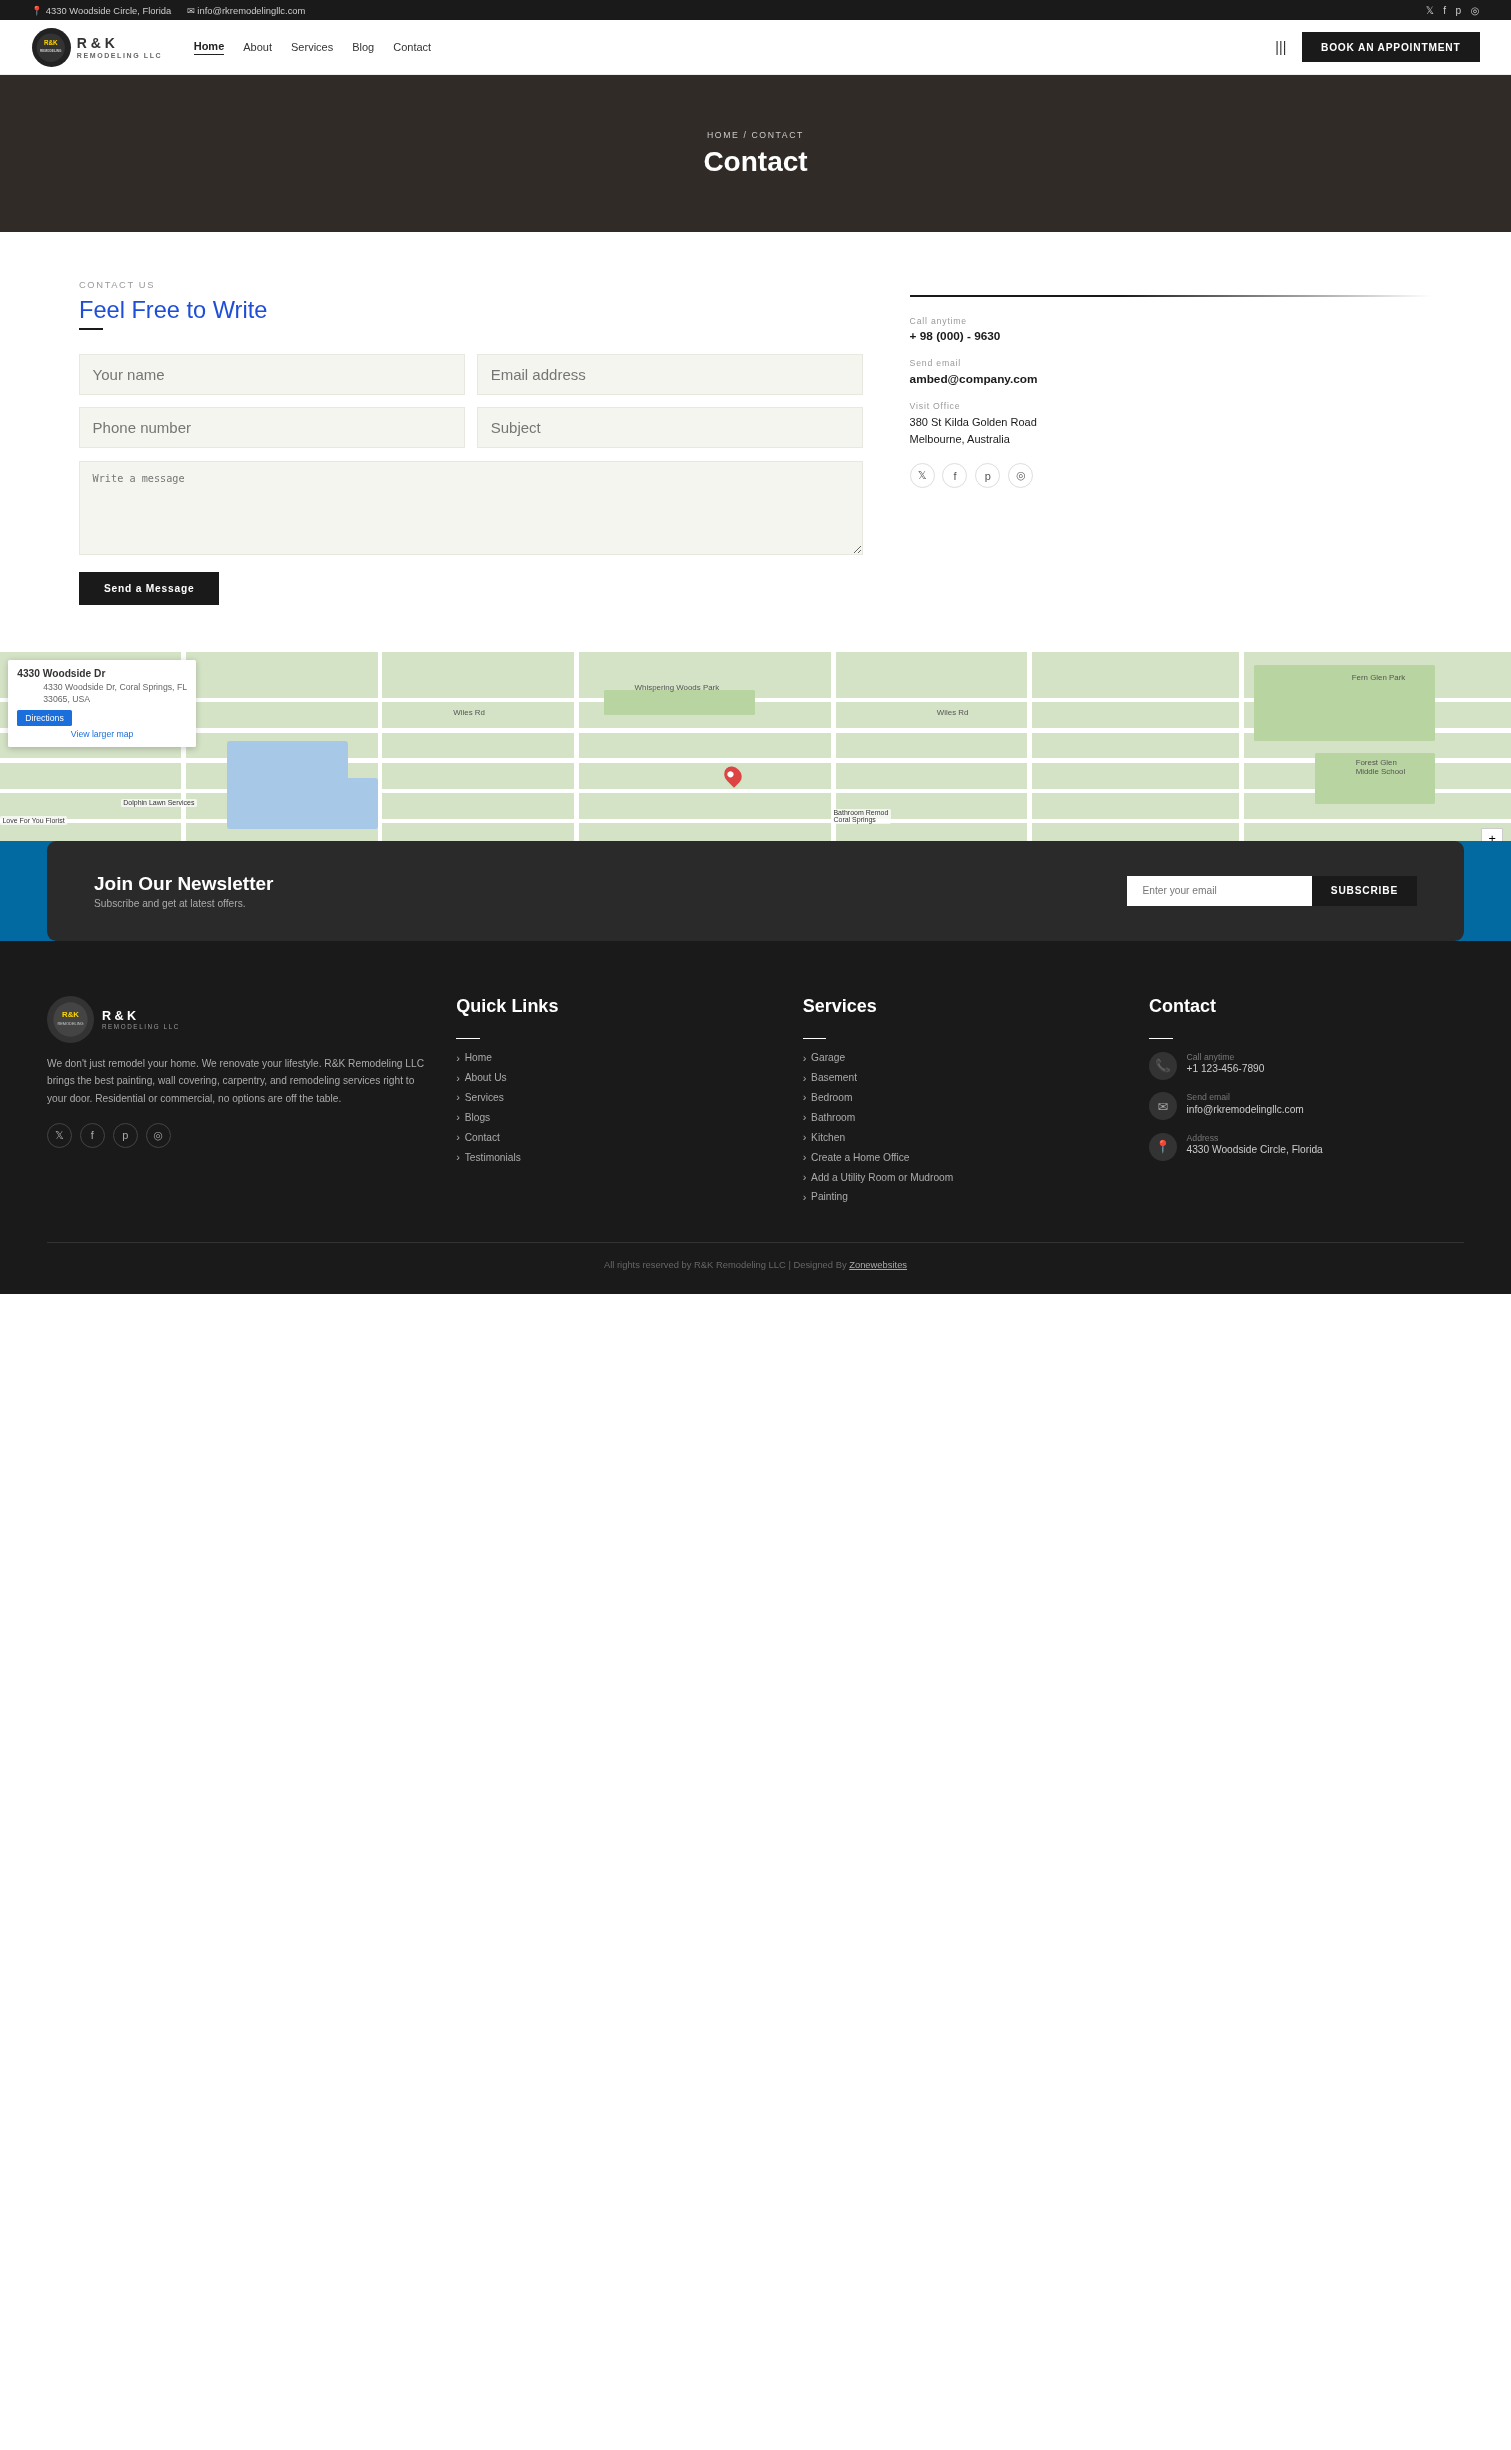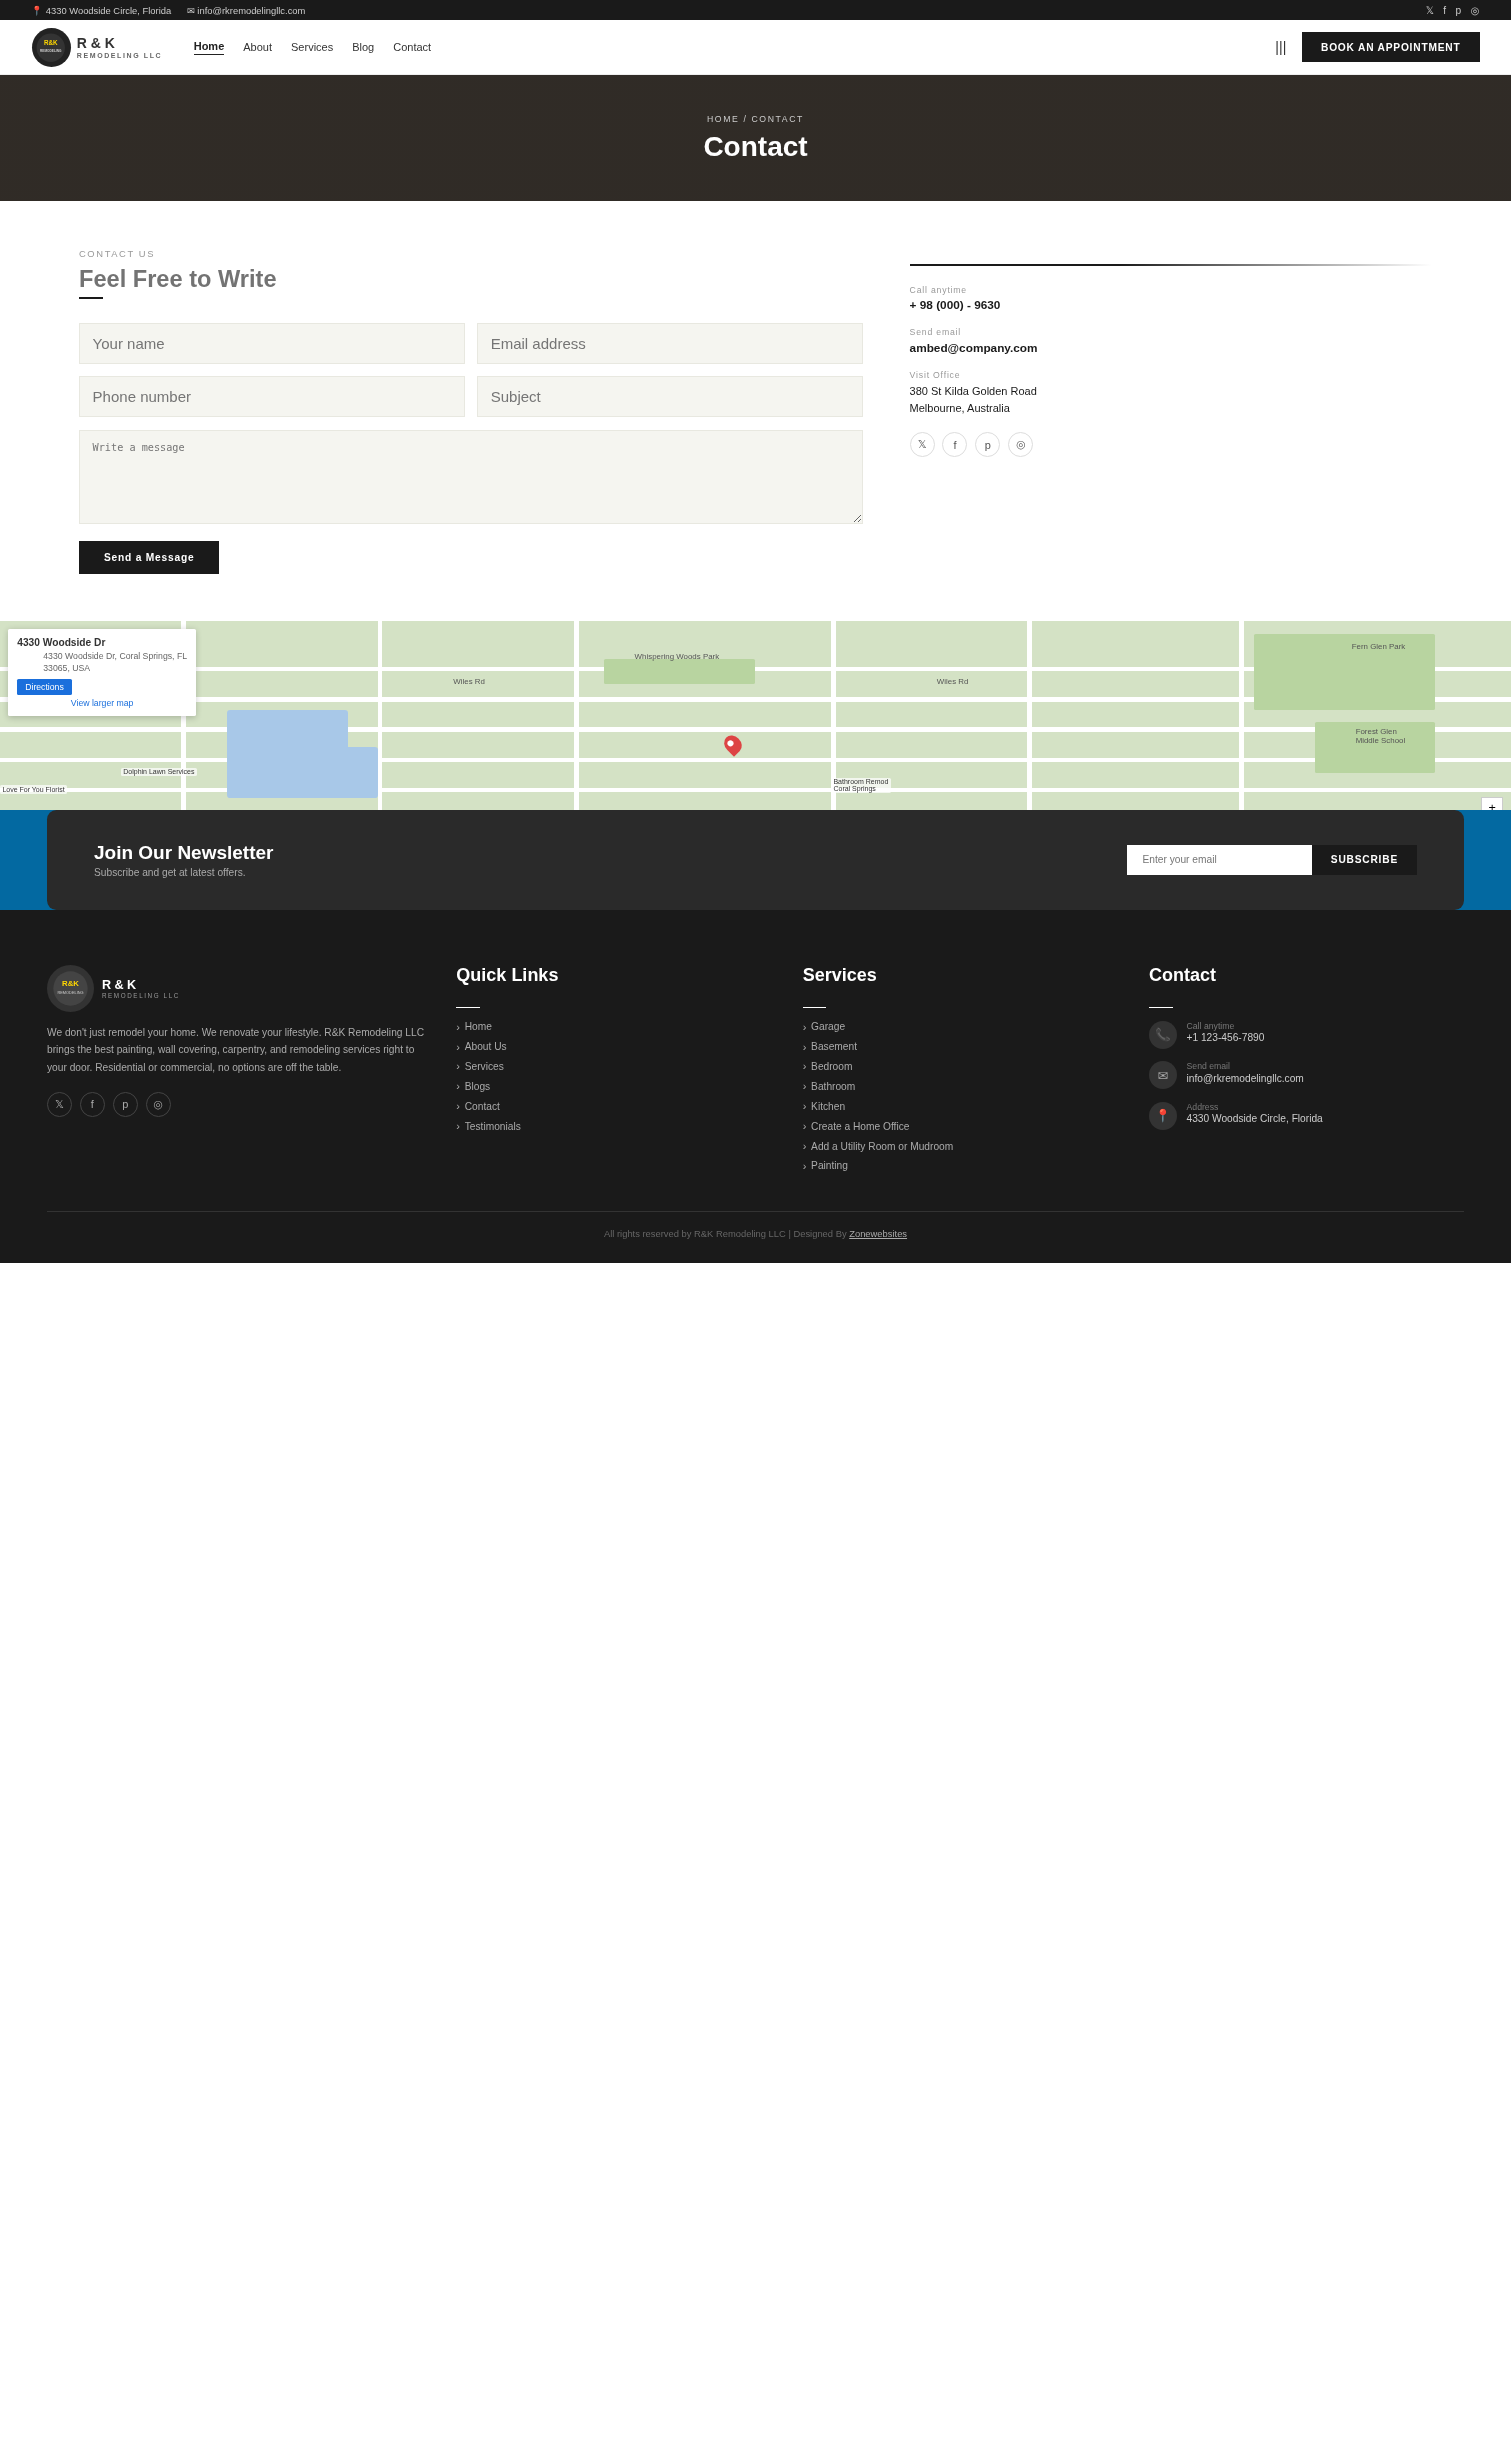--- a/index.html
+++ b/index.html
@@ -53,21 +53,21 @@
       font-weight: bold;
       letter-spacing: 0.8px;
       cursor: pointer;
       text-transform: uppercase;
     }
     .nav-bar-icon { color: #333; font-size: 14px; cursor: pointer; }
 
     
     .hero {
       background: linear-gradient(rgba(0,0,0,0.55), rgba(0,0,0,0.55)), #555;
-      height: 126px;
+      height: 157px;
       display: flex;
       align-items: center;
       justify-content: center;
       flex-direction: column;
       position: relative;
       overflow: hidden;
     }
     .hero-bg {
       position: absolute; inset: 0;
       background: linear-gradient(rgba(0,0,0,0.5), rgba(0,0,0,0.5));
@@ -80,21 +80,21 @@
     
     .contact-section {
       padding: 47px 79px;
       display: flex;
       gap: 47px;
       background: #fff;
     }
     .contact-form-side { flex: 1.2; }
     .contact-info-side { flex: 0.8; padding-top: 15.7px; }
     .section-label { font-size: 9.4px; letter-spacing: 1.6px; color: #999; text-transform: uppercase; margin-bottom: 6.3px; }
-    .section-title { font-size: 23.6px; font-weight: bold; color: #737373; margin-bottom: 4.7px; }
+    .section-title { font-size: 23.6px; font-weight: normal; color: #1d4ed8; margin-bottom: 4.7px; }
     .title-underline { width: 23.6px; height: 1.6px; background: #1a1a1a; margin-bottom: 23.6px; }
 
     .form-row { display: flex; gap: 12.6px; margin-bottom: 12.6px; }
     .form-input {
       flex: 1;
       padding: 11px 12.6px;
       background: #f5f5f0;
       border: 0.8px solid #e8e8e0;
       font-size: 15px;
       color: #999;

